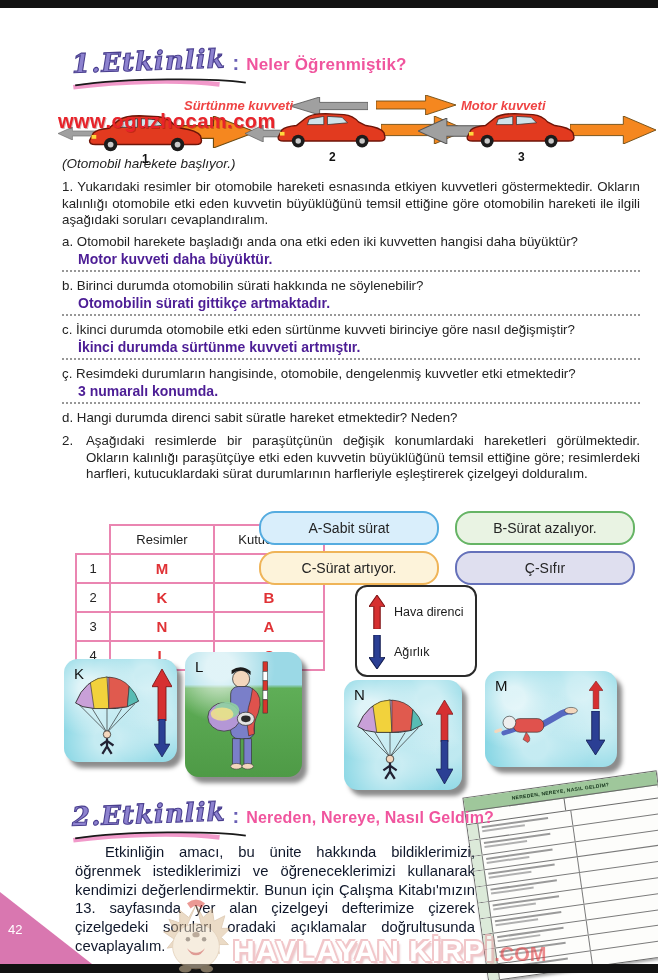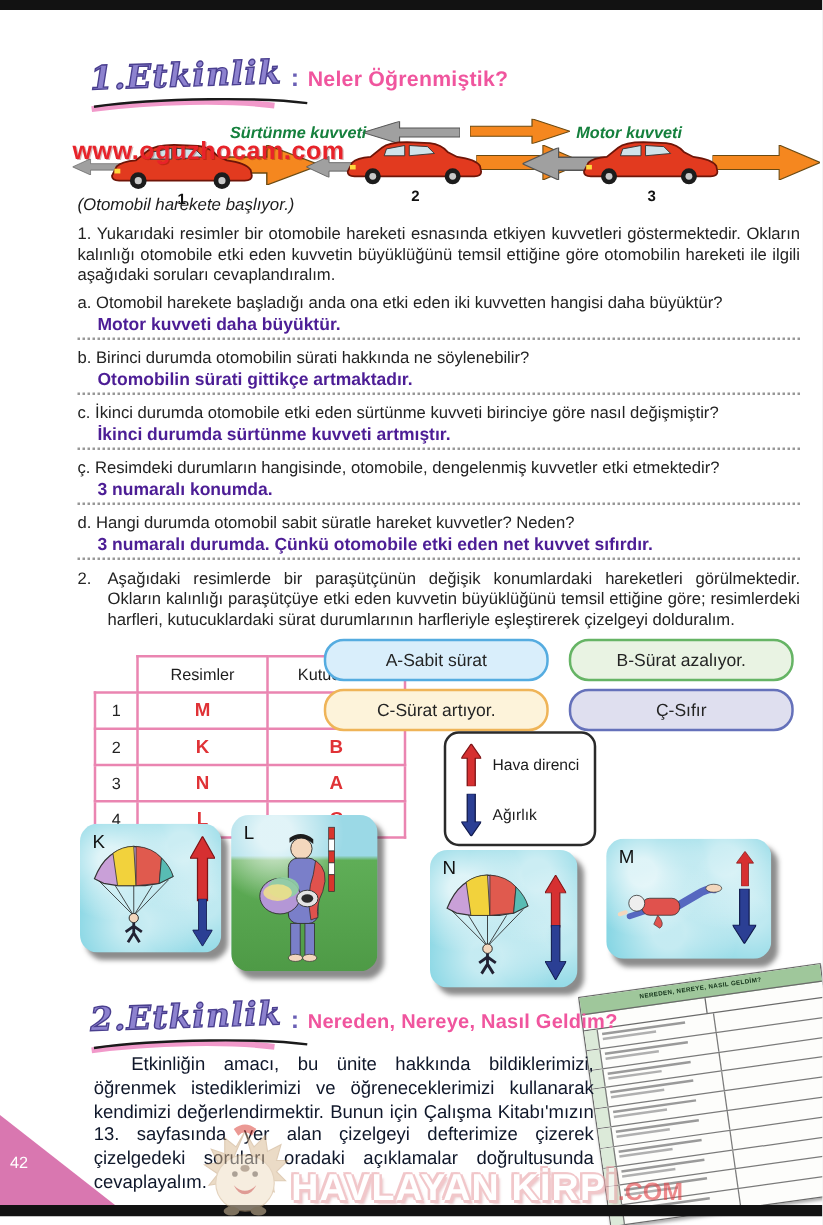--- a/index.html
+++ b/index.html
@@ -14,21 +14,21 @@
 
   
   .act-head{position:absolute;display:flex;align-items:baseline;gap:7px;z-index:3;}
   .script{font-family:"DejaVu Serif",serif;font-style:italic;font-weight:bold;font-size:26px;
       color:#8d82cf;-webkit-text-stroke:1.1px #4a3f8f;transform:rotate(-2deg);letter-spacing:1px;}
   .colon{color:#6a5fb5;font-weight:bold;font-size:20px;}
   .sub-title{color:#f0559e;font-weight:bold;font-size:17px;letter-spacing:.2px;}
   .swoosh{position:absolute;width:185px;height:15px;}
 
   
-  .dlabel{position:absolute;font-style:italic;font-weight:600;font-size:13px;color:#15803d;z-index:2;}
+  .dlabel{position:absolute;font-style:italic;font-weight:600;font-size:13px;color:#ef4444;z-index:2;}
   .harrow{position:absolute;}
   .car-group{position:absolute;width:250px;height:58px;}
   .car-svg{position:absolute;z-index:2;}
   .car-no{position:absolute;font-weight:bold;font-size:12px;color:#111;z-index:3;}
   .caption{position:absolute;left:62px;top:156px;font-style:italic;font-size:13.5px;color:#1d1d1d;}
   .wm-red{position:absolute;left:58px;top:110px;font-size:20px;font-weight:800;color:#e8232a;
       letter-spacing:.5px;z-index:8;text-shadow:1px 1px 0 rgba(120,0,0,.3);text-align:right;}
 
   
   .flow{position:absolute;left:62px;top:179px;width:578px;font-size:13.3px;line-height:16.5px;
@@ -201,22 +201,21 @@
 
     <div class="qa-q">b. Birinci durumda otomobilin sürati hakkında ne söylenebilir?</div>
     <div class="qa-a">Otomobilin sürati gittikçe artmaktadır.</div>
 
     <div class="qa-q">c. İkinci durumda otomobile etki eden sürtünme kuvveti birinciye göre nasıl değişmiştir?</div>
     <div class="qa-a">İkinci durumda sürtünme kuvveti artmıştır.</div>
 
     <div class="qa-q">ç. Resimdeki durumların hangisinde, otomobile, dengelenmiş kuvvetler etki etmektedir?</div>
     <div class="qa-a">3 numaralı konumda.</div>
 
-    <div class="qa-q">d. Hangi durumda otomobil sabit süratle hareket kuvvetler? Neden?</div>
-    <div class="qa-a">3 numaralı durumda. Çünkü otomobile etki eden net kuvvet sıfırdır.</div>
+    <div class="qa-q">d. Hangi durumda direnci sabit süratle hareket etmektedir? Neden?</div>
 
     <div class="q2p">
       <span class="q2num">2.</span>
       <span>Aşağıdaki resimlerde bir paraşütçünün değişik konumlardaki hareketleri görülmektedir. Okların kalınlığı paraşütçüye etki eden kuvvetin büyüklüğünü temsil ettiğine göre; resimlerdeki harfleri, kutucuklardaki sürat durumlarının harfleriyle eşleştirerek çizelgeyi dolduralım.</span>
     </div>
   </div>
 
   <table class="mtable">
     <tbody>
         <tr>

